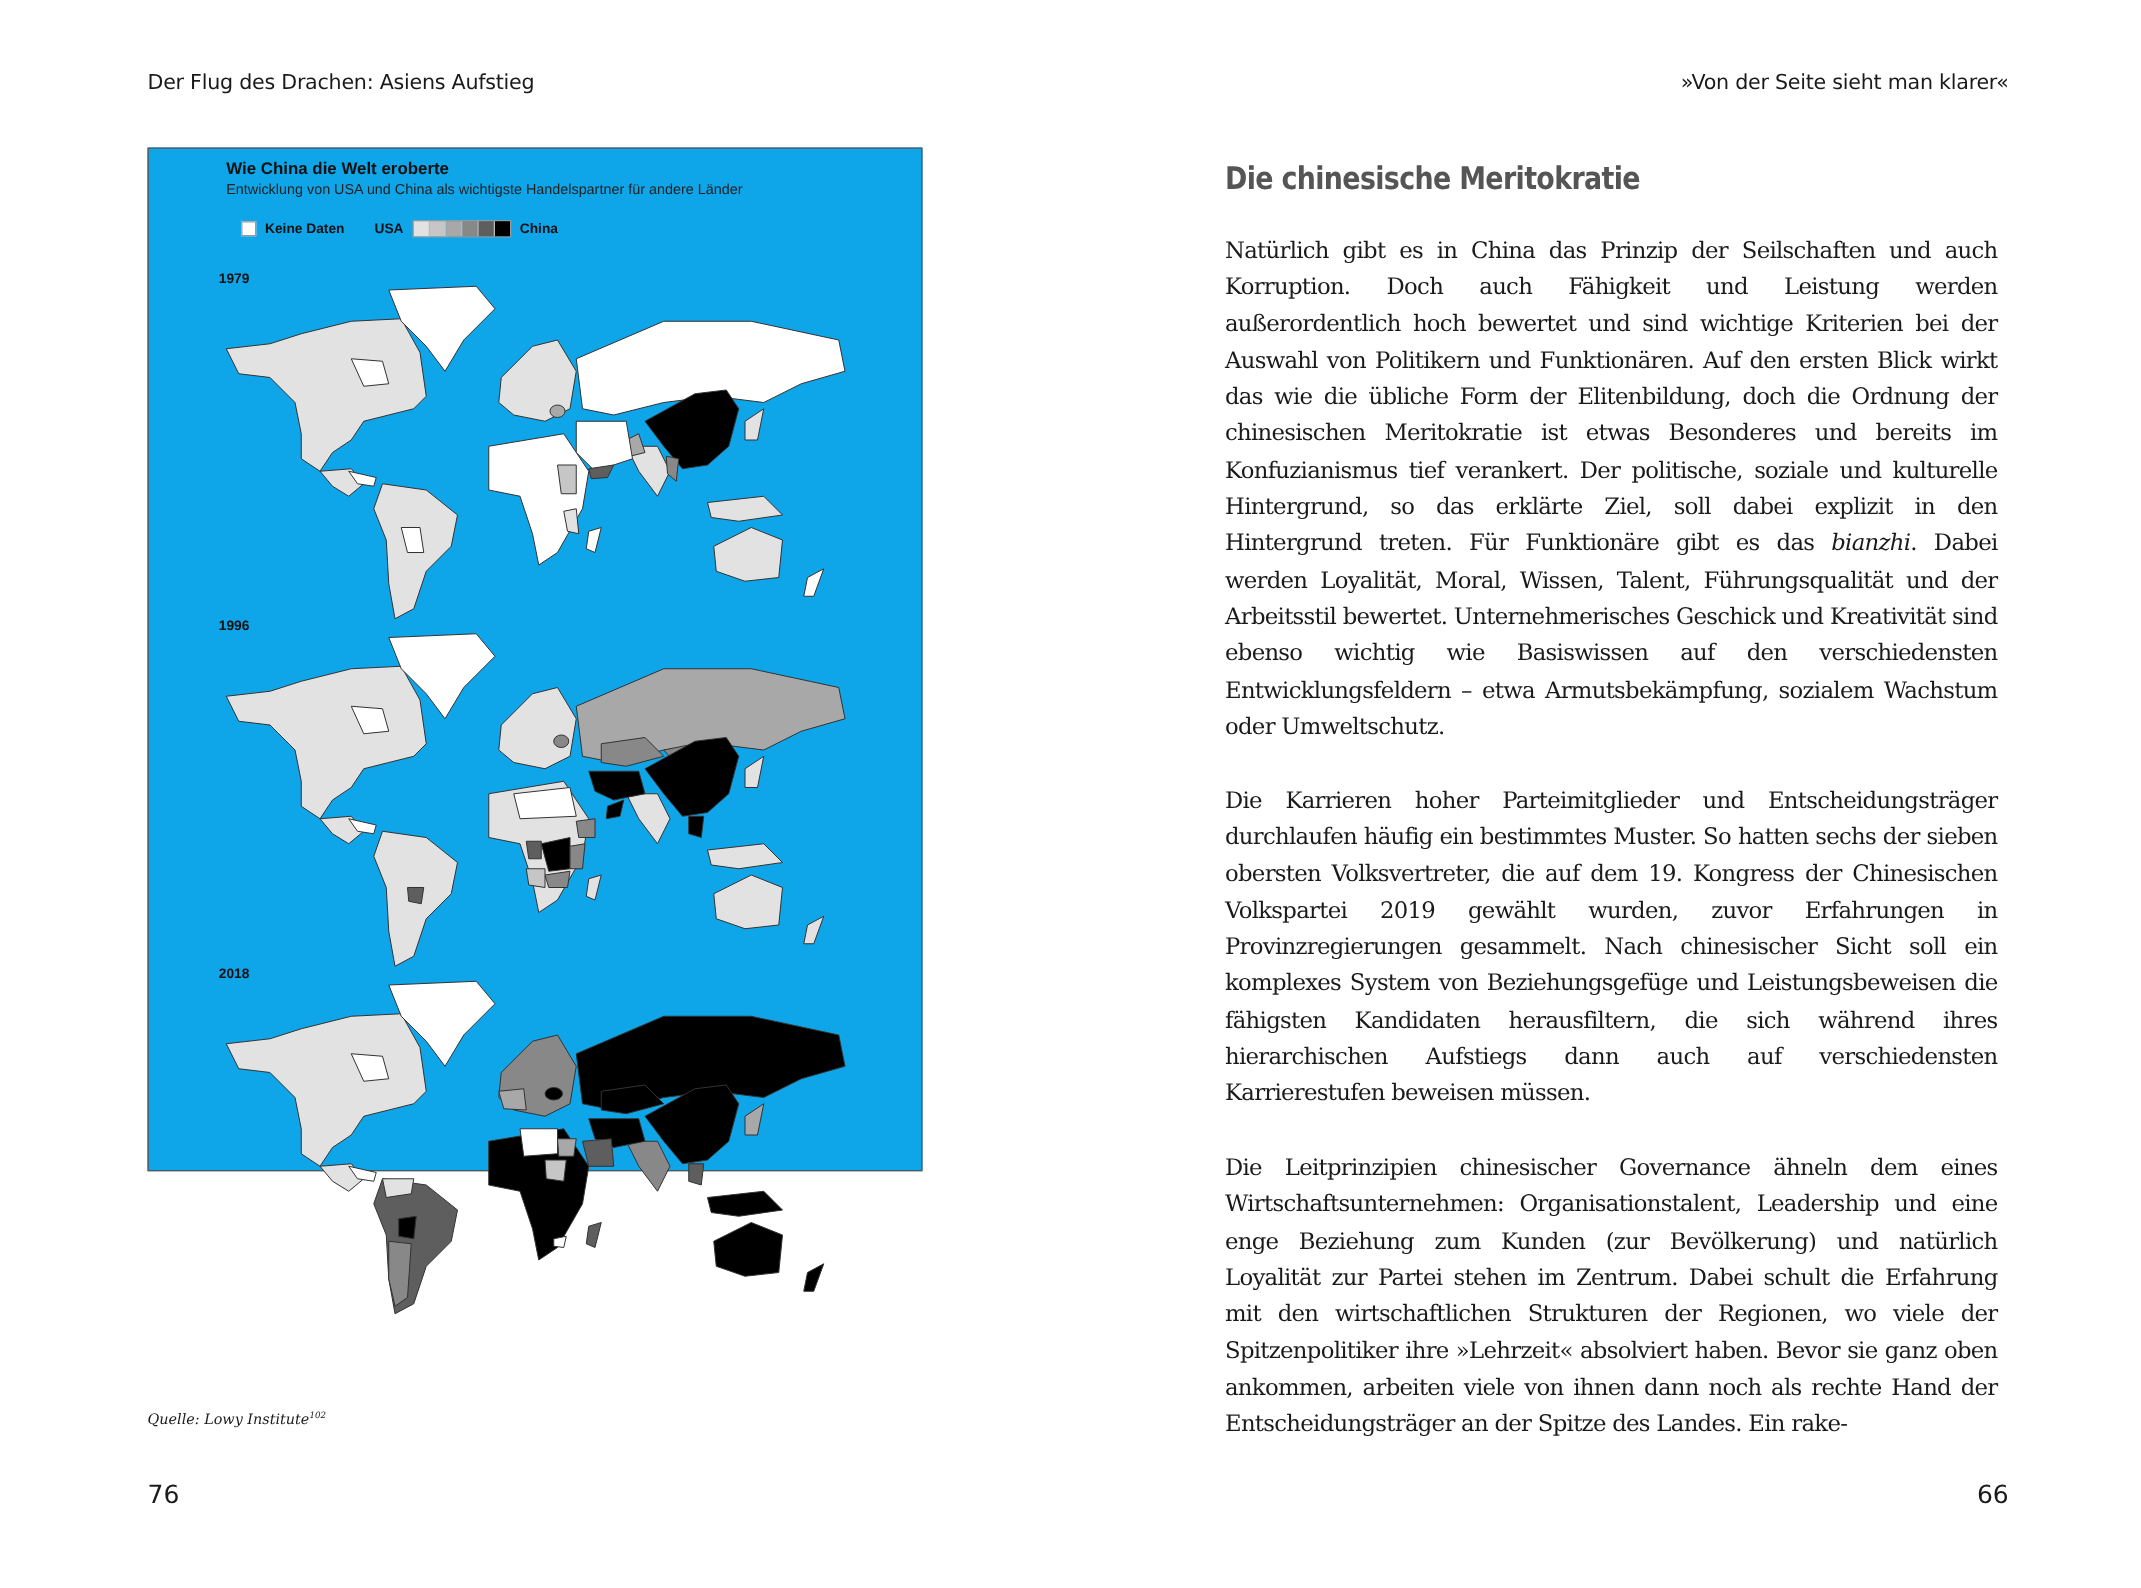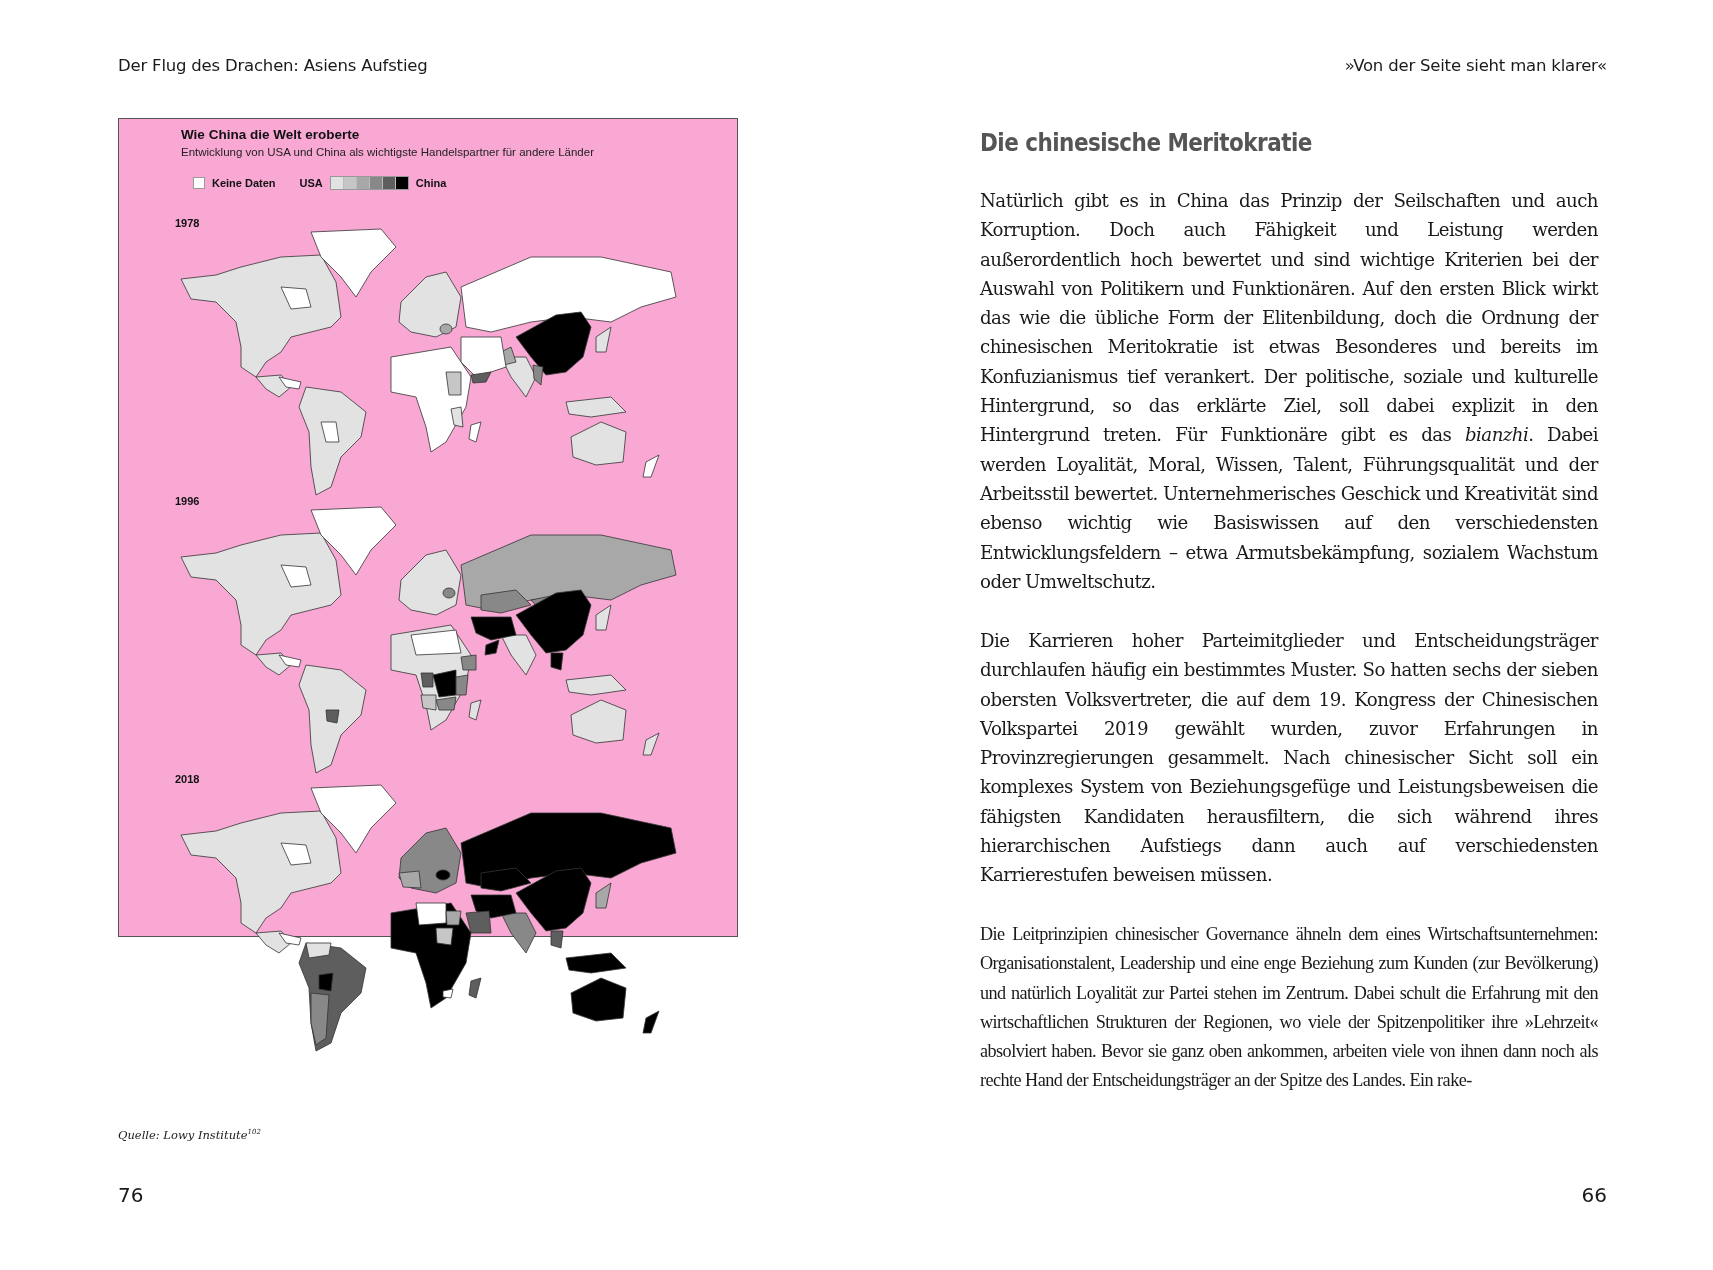--- a/index.html
+++ b/index.html
@@ -7,21 +7,21 @@
 
   .running-head {
     position: absolute; top: 56px;
     font-family: "DejaVu Sans", sans-serif; font-size: 16.5px; letter-spacing: -0.2px; color: #1a1a1a;
   }
   .running-head.left { left: 118px; }
   .running-head.right { right: 106px; text-align: left; }
 
   .figure-frame {
     position: absolute; left: 118px; top: 118px; width: 620px; height: 819px;
-    border: 1.5px solid #555; box-sizing: border-box; background: #f9a8d4;
+    border: 1.5px solid #555; box-sizing: border-box; background: #0ea5e9;
   }
   .fig-title {
     position: absolute; left: 62px; top: 8px;
     font-family: "Liberation Sans", sans-serif; font-weight: bold; font-size: 13.5px; color: #111;
   }
   .fig-subtitle {
     position: absolute; left: 62px; top: 27px;
     font-family: "Liberation Sans", sans-serif; font-size: 11.5px; color: #222;
   }
   .legend {
@@ -59,21 +59,21 @@
     transform: scaleX(0.86); transform-origin: left top;
   }
   .body-col {
     position: absolute; left: 980px; width: 618px;
     font-family: "DejaVu Serif", serif; font-size: 18.2px; line-height: 29.3px; color: #1a1a1a;
     text-align: justify; hyphens: manual; letter-spacing: -0.55px;
   }
   .body-col p { margin: 0; }
   .p1 { top: 186px; }
   .p2 { top: 626px; }
-  .p3 { top: 920px; font-family: Liberation Serif, serif; }
+  .p3 { top: 920px; }
 </style>
 </head>
 <body>
 
 <div class="running-head left">Der Flug des Drachen: Asiens Aufstieg</div>
 
 <div class="figure-frame">
   <div class="fig-title">Wie China die Welt eroberte</div>
   <div class="fig-subtitle">Entwicklung von USA und China als wichtigste Handelspartner für andere Länder</div>
 
@@ -86,21 +86,21 @@
       <span style="background:#c6c6c6"></span>
       <span style="background:#a8a8a8"></span>
       <span style="background:#888888"></span>
       <span style="background:#5e5e5e"></span>
       <span style="background:#000000"></span>
     </span>
     <span>China</span>
   </div>
 
   <div class="map-block" style="top:98px;">
-    <div class="map-year">1978</div>
+    <div class="map-year">1979</div>
     <svg class="map-svg" viewBox="0 0 520 275">
 
       <path d="M10,52 L45,48 L70,40 L110,30 L150,28 L165,55 L170,90 L160,100 L140,105 L120,110 L110,125 L95,135 L85,150 L70,140 L70,120 L65,95 L45,75 L20,72 Z" fill="#e2e2e2"></path>
       <path d="M110,60 L135,62 L140,80 L120,82 Z" fill="#fff"></path>
 
       <path d="M140,5 L210,2 L225,20 L200,45 L185,70 L170,50 L150,30 Z" fill="#fff"></path>
 
       <path d="M85,150 L110,148 L120,160 L108,170 L95,162 Z" fill="#e2e2e2"></path>
       <path d="M108,150 L130,155 L128,162 L115,160 Z" fill="#fff"></path>
 

